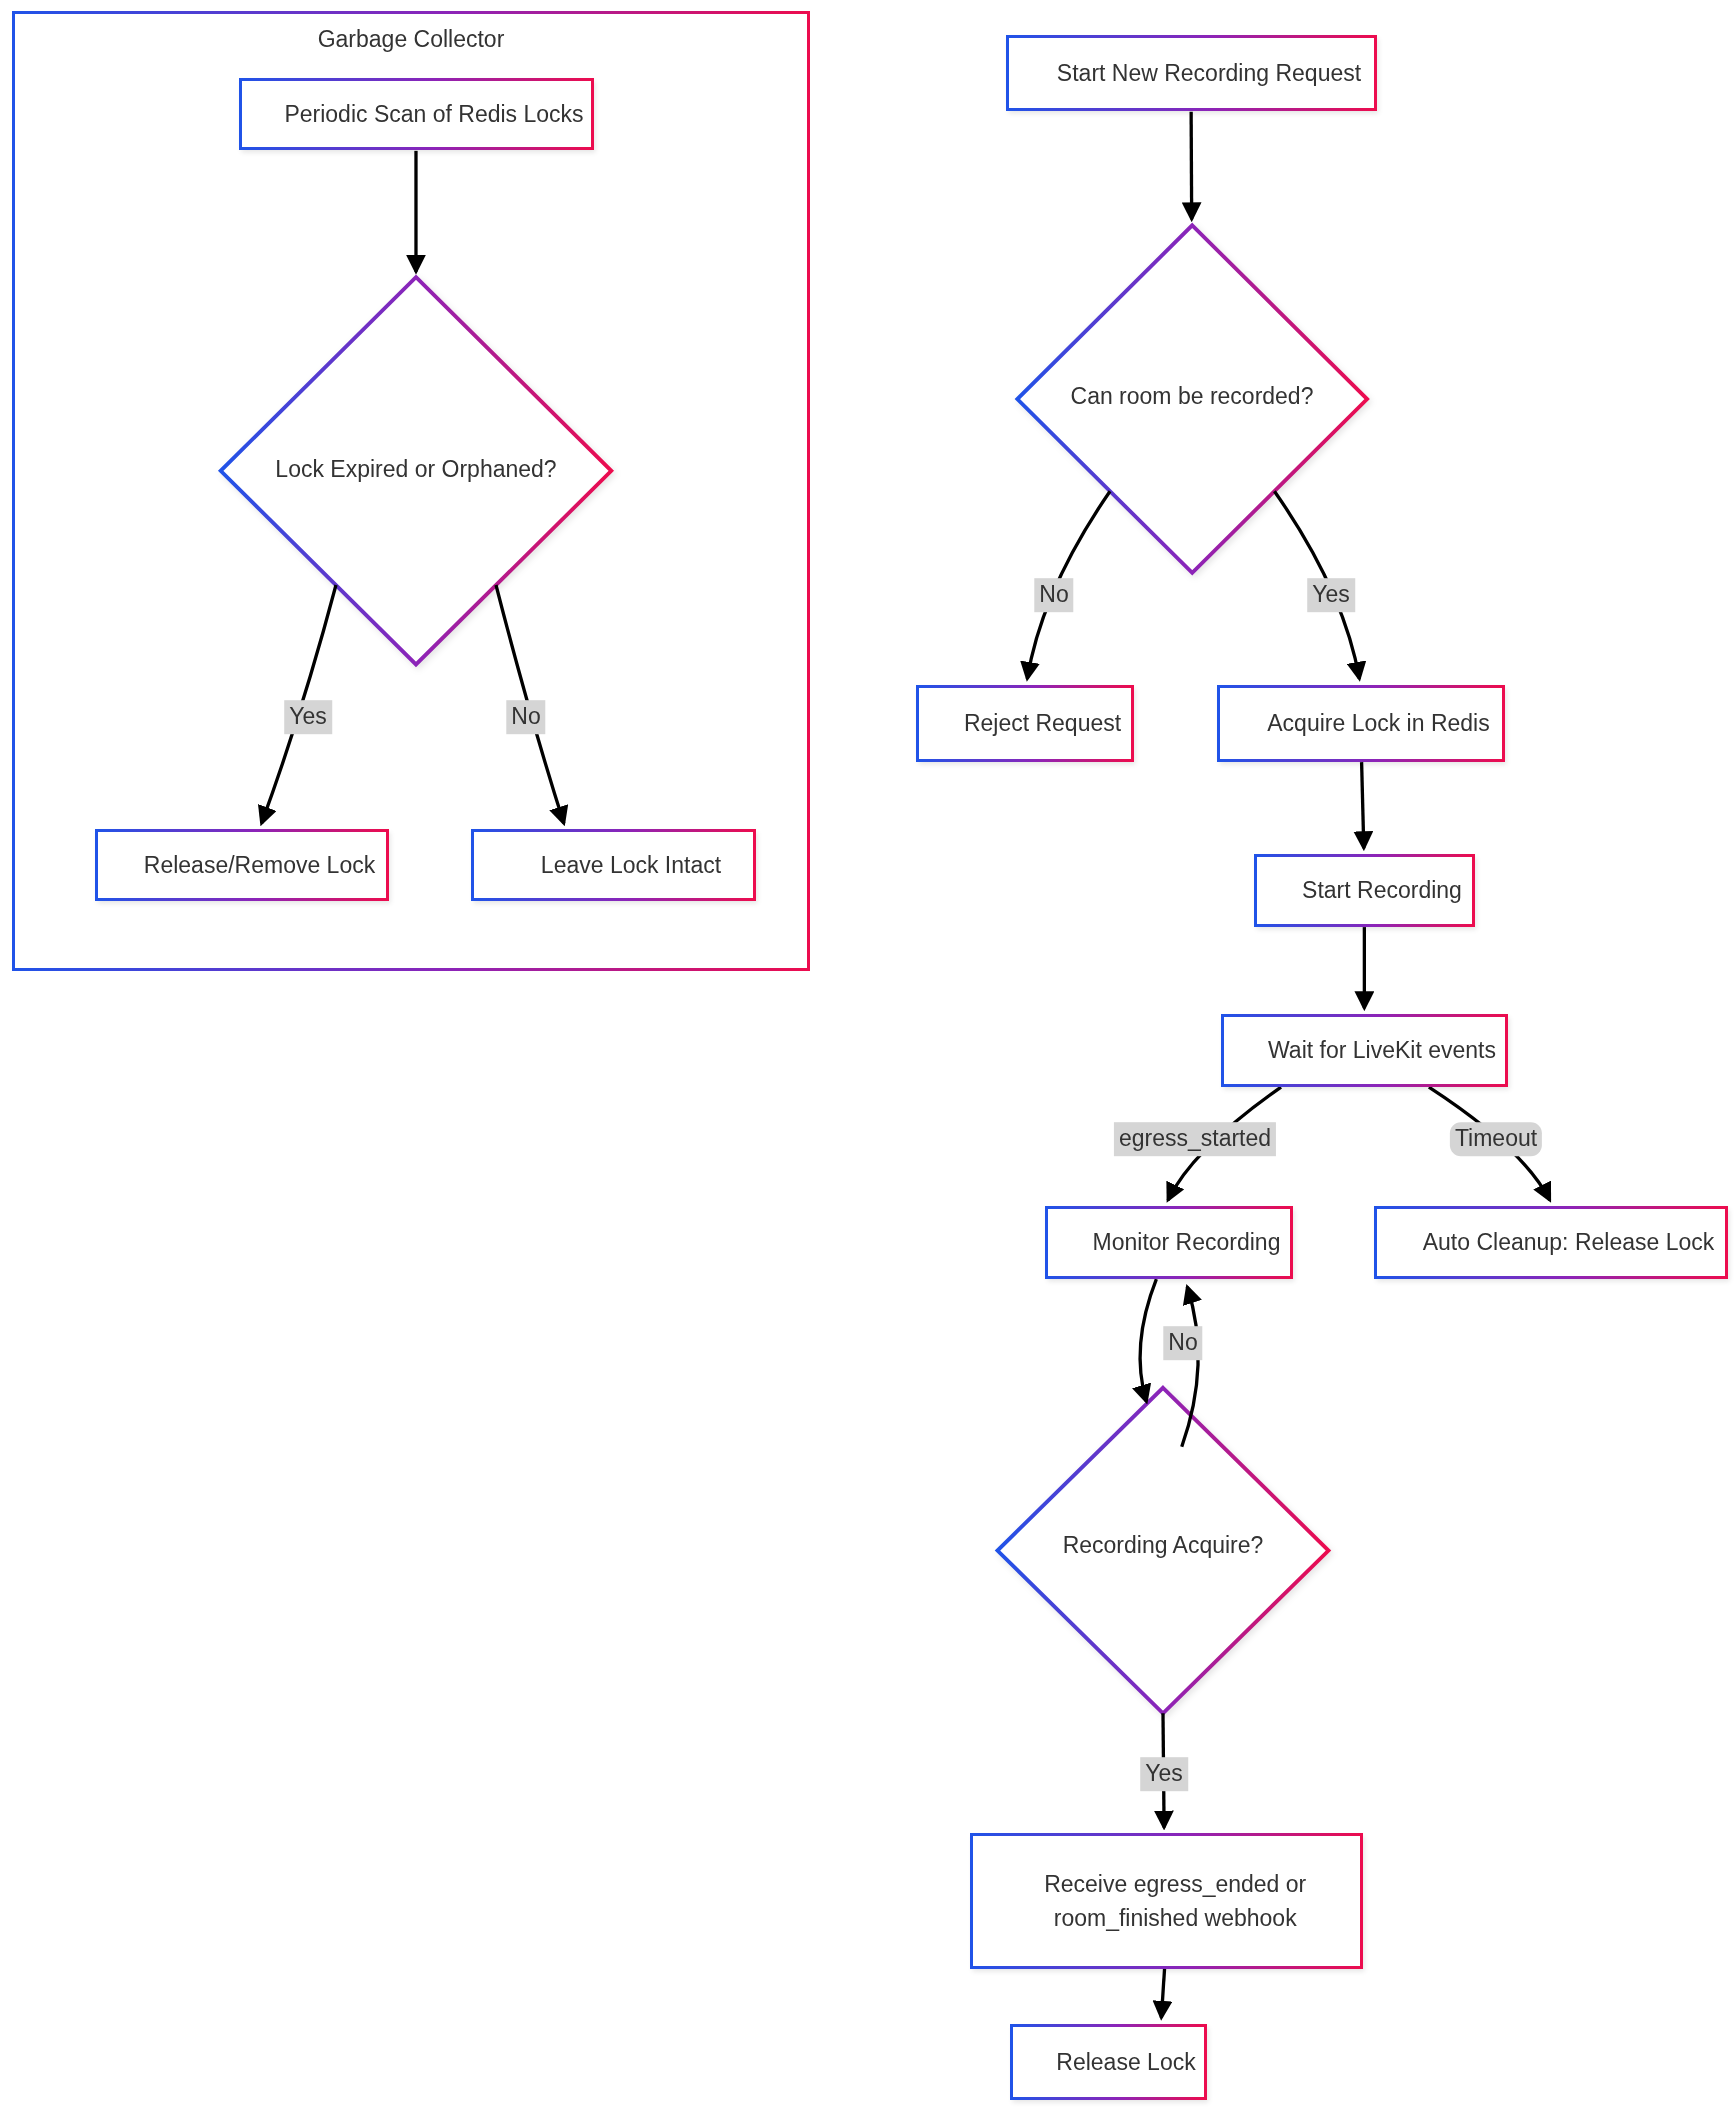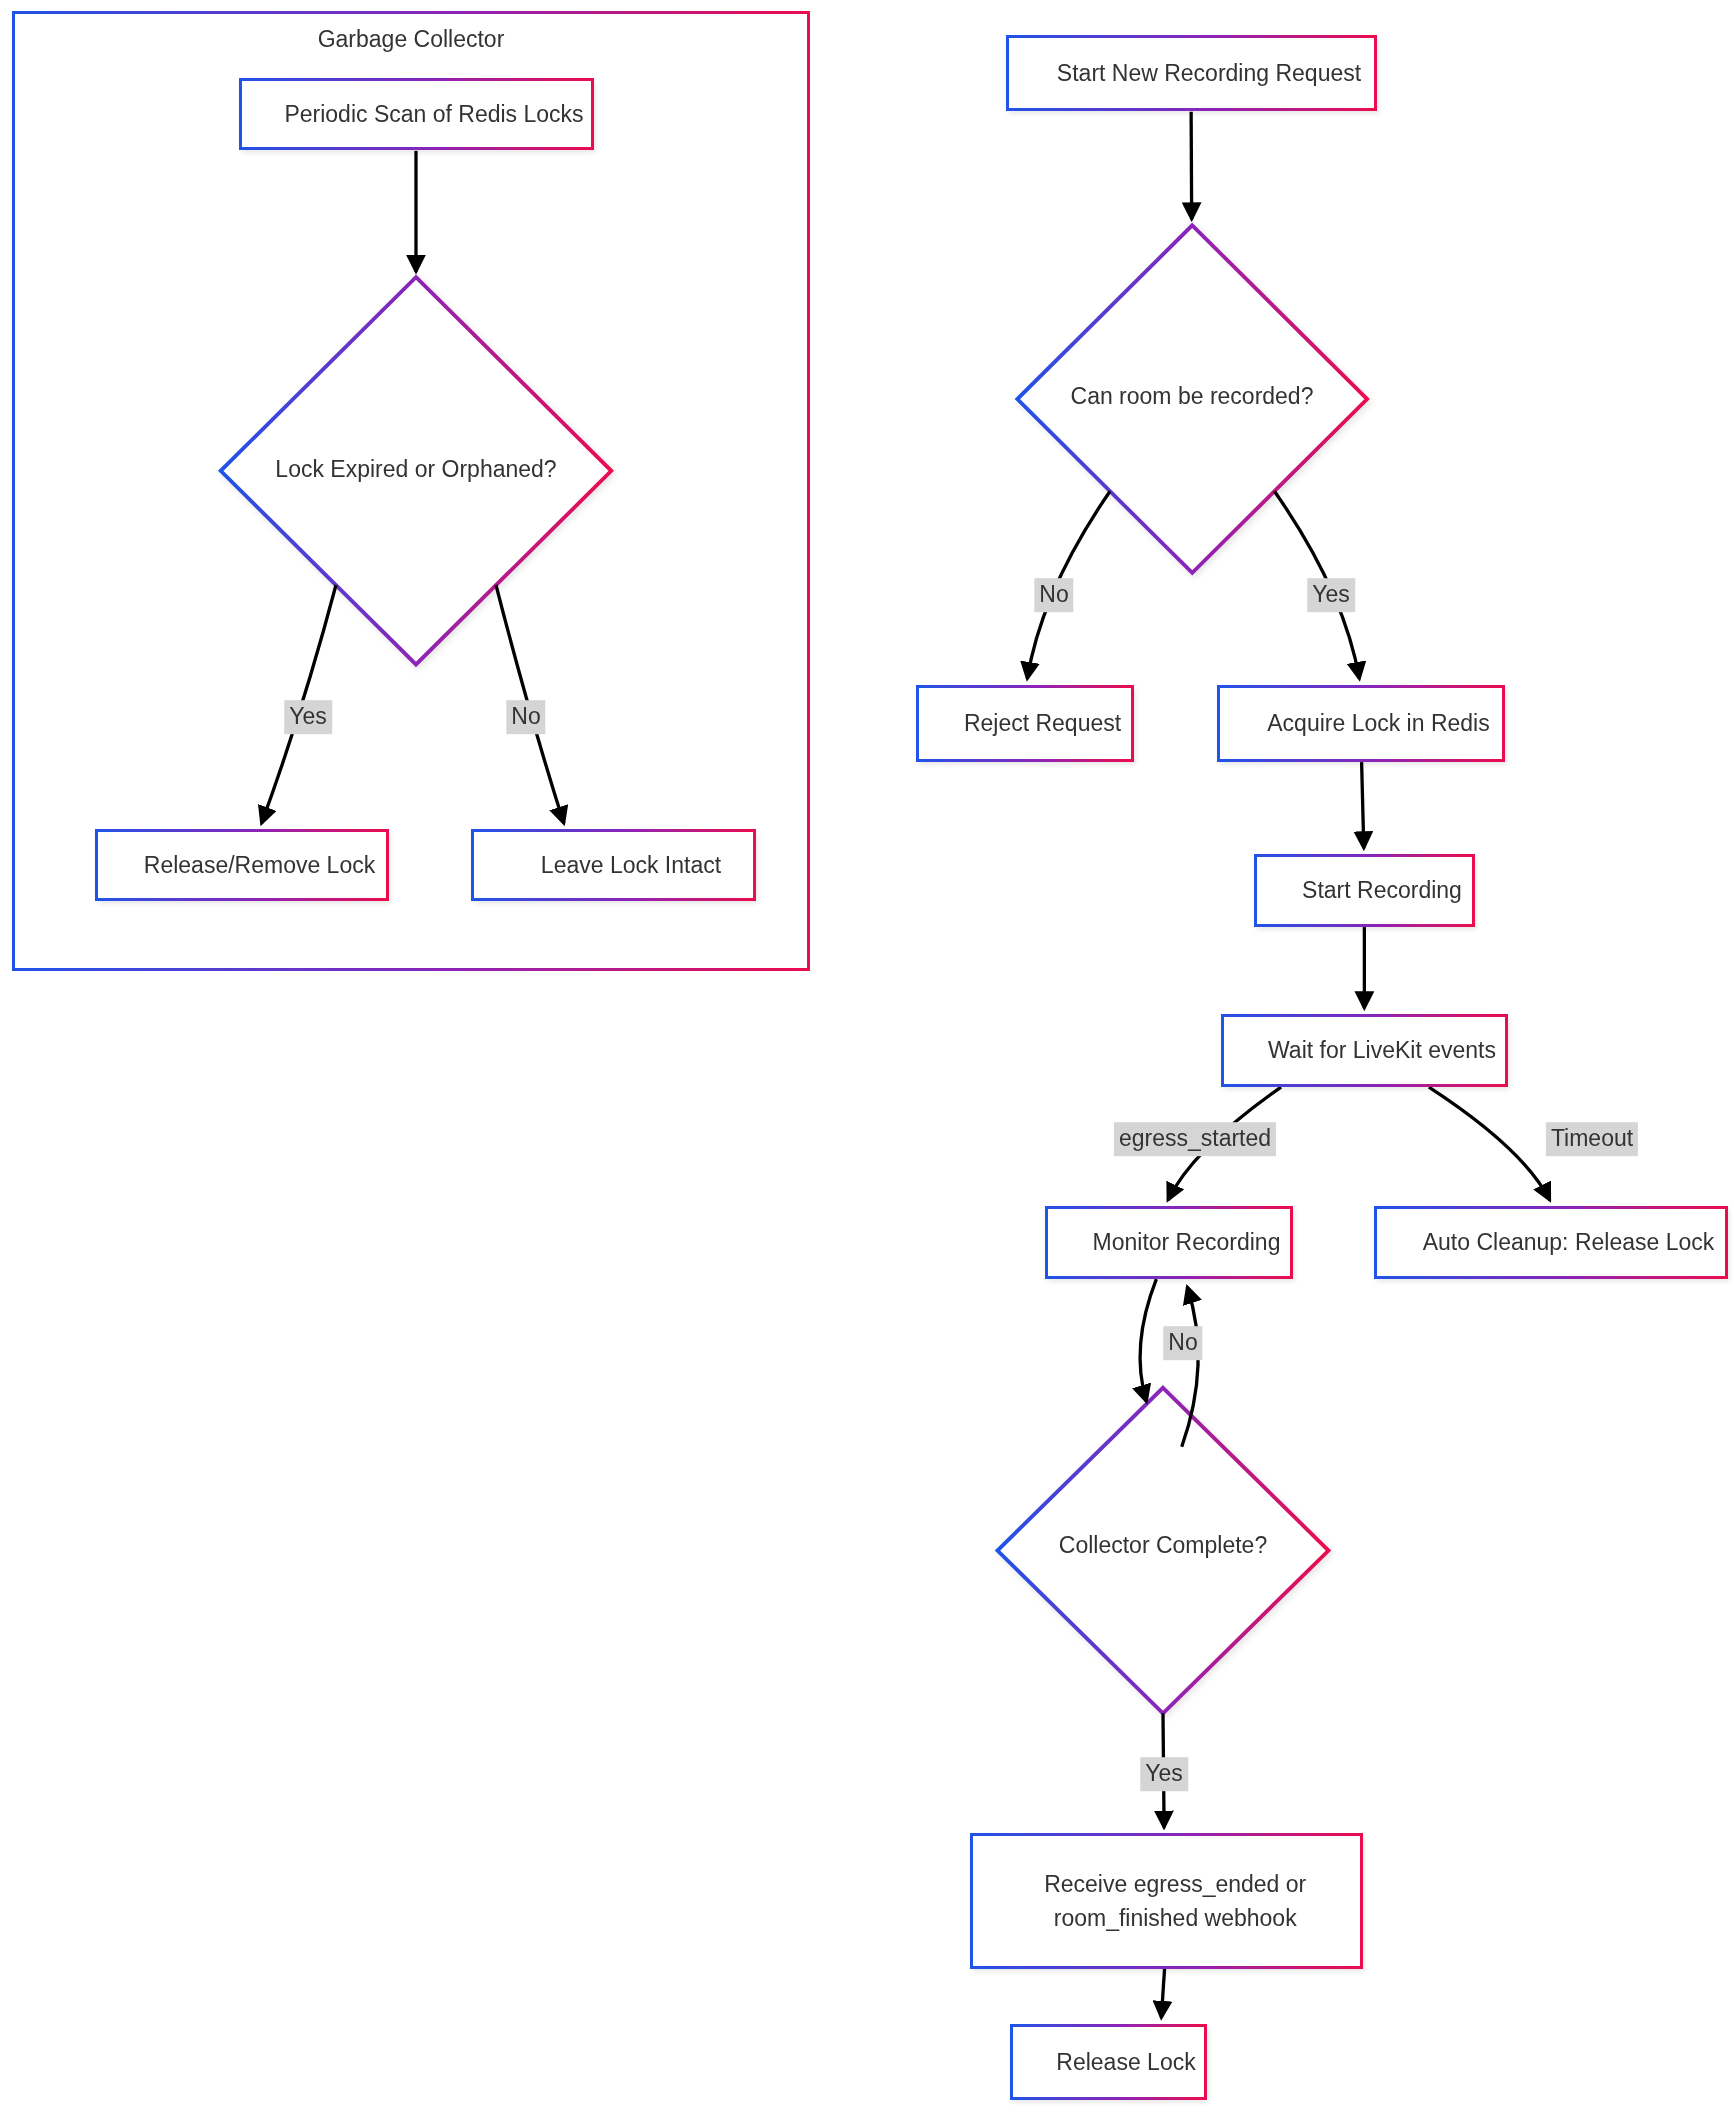--- a/index.html
+++ b/index.html
@@ -111,27 +111,27 @@
   <div class="node" style="left:1217px;top:685px;width:288px;height:77px;">Acquire Lock in Redis</div>
 
   <div class="node" style="left:1254px;top:854px;width:221px;height:73px;">Start Recording</div>
 
   <div class="node" style="left:1221px;top:1014px;width:287px;height:73px;">Wait for LiveKit events</div>
 
   <div class="node" style="left:1045px;top:1206px;width:248px;height:73px;">Monitor Recording</div>
 
   <div class="node" style="left:1374px;top:1206px;width:354px;height:73px;">Auto Cleanup: Release Lock</div>
 
-  <div class="dlabel" style="left:1163px;top:1545px;">Collector Complete?</div>
+  <div class="dlabel" style="left:1163px;top:1545px;">Recording Acquire?</div>
 
   <div class="node wrap-node" style="left:970px;top:1833px;width:393px;height:136px;padding-left:34px;">Receive egress_ended or room_finished webhook</div>
 
   <div class="node" style="left:1010px;top:2024px;width:197px;height:76px;">Release Lock</div>
 
   <div class="elabel" style="left:1054px;top:595px;">No</div>
   <div class="elabel" style="left:1331px;top:595px;">Yes</div>
   <div class="elabel" style="left:1195px;top:1139px;">egress_started</div>
-  <div class="elabel" style="left:1592px;top:1139px;">Timeout</div>
+  <div class="elabel" style="left:1496px;top:1139px;border-radius:11px;">Timeout</div>
   <div class="elabel" style="left:1183px;top:1343px;">No</div>
   <div class="elabel" style="left:1164px;top:1774px;">Yes</div>
 
 </div>
 
 
 </body></html>

